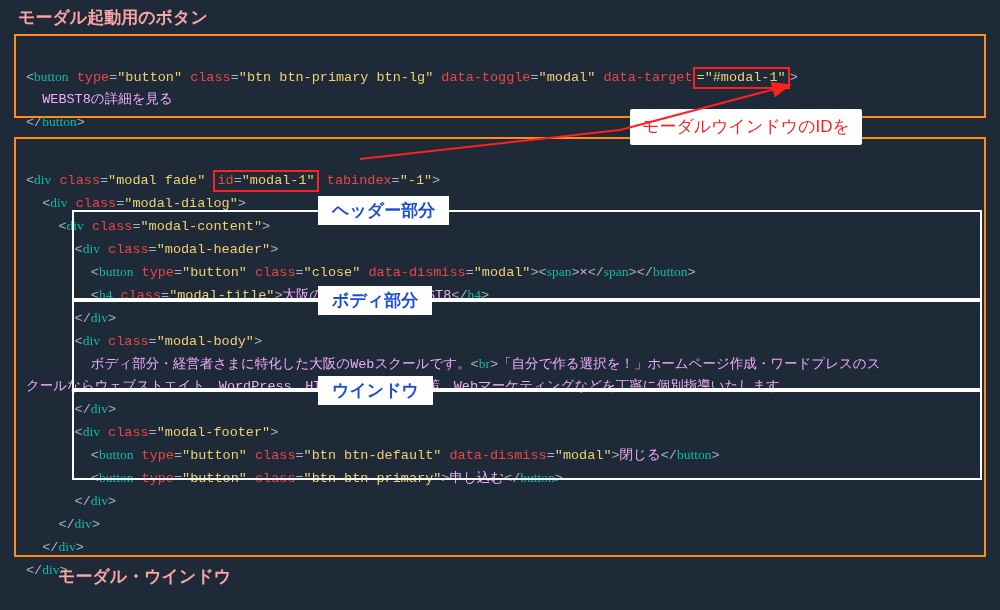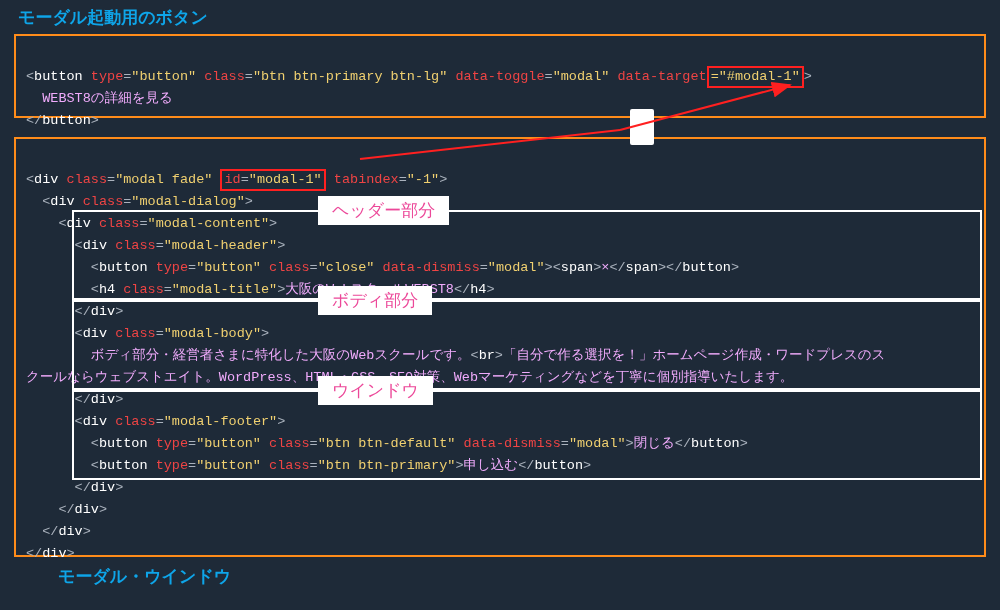--- a/index.html
+++ b/index.html
@@ -7,36 +7,36 @@
     padding: 0;
     background: #1e2a38;
     font-family: "Menlo", "Consolas", "Courier New", monospace;
     font-size: 13.5px;
     width: 1000px;
     height: 610px;
     overflow: hidden;
     position: relative;
   }
   .title {
-    color: #0ea5e9;
+    color: #fca5a5;
     font-family: Liberation Mono, monospace;
     font-size: 17px;
     font-weight: 600;
     position: absolute;
   }
   .code-box {
     position: absolute;
     border: 2px solid #ff8c1a;
     box-sizing: border-box;
     padding: 8px 10px 6px 10px;
     white-space: pre;
     line-height: 22px;
     color: #c0c5cc;
   }
-  .t { color: #ffffff; }          
+  .t { color: #14b8a6; font-family: Liberation Serif, serif; }          
   .attr { color: #ef4444; }       
   .val { color: #f0d070; }        
   .txt { color: #f0abfc; }        
   .punct { color: #aab2bd; }      
   .highlight {
     border: 2px solid #ff2020;
     padding: 0 2px;
     display: inline-block;
     line-height: 18px;
   }
@@ -52,24 +52,24 @@
     font-weight: 500;
   }
   .section-box {
     position: absolute;
     border: 2px solid #ffffff;
     box-sizing: border-box;
   }
   .section-label {
     position: absolute;
     background: #ffffff;
-    color: #ec4899;
+    color: #1d4ed8;
     font-family: "Hiragino Kaku Gothic ProN", "Meiryo", sans-serif;
     font-size: 17px;
-    font-weight: 400;
+    font-weight: 700;
     padding: 3px 14px;
     white-space: nowrap;
   }
   svg.arrow {
     position: absolute;
     top: 0; left: 0;
     width: 1000px; height: 610px;
     pointer-events: none;
   }
 </style>
@@ -107,21 +107,21 @@
 
 <div class="section-box" style="left:72px; top:210px; width:910px; height:90px;"></div>
 <div class="section-box" style="left:72px; top:300px; width:910px; height:90px;"></div>
 <div class="section-box" style="left:72px; top:390px; width:910px; height:90px;"></div>
 
 <div class="section-label" style="left:318px; top:196px;">ヘッダー部分</div>
 <div class="section-label" style="left:318px; top:286px;">ボディ部分</div>
 <div class="section-label" style="left:318px; top:376px;">ウインドウ</div>
 
 <div class="annotation" style="left:630px; top:109px;">
-  <br>
+  <span>モーダルウインドウのIDを</span><br>
 </div>
 
 <div class="title" style="left:18px; top:565px;margin-left:40px;">モーダル・ウインドウ</div>
 
 <svg class="arrow">
   <defs>
     <marker id="arrowhead" markerWidth="10" markerHeight="8" refX="9" refY="4" orient="auto">
       <polygon points="0 0, 10 4, 0 8" fill="#ff2020"></polygon>
     </marker>
   </defs>

